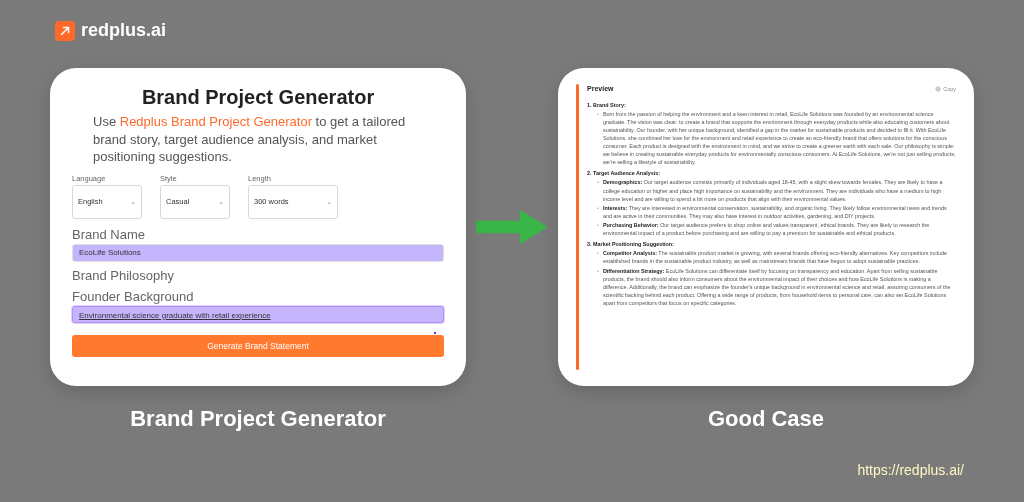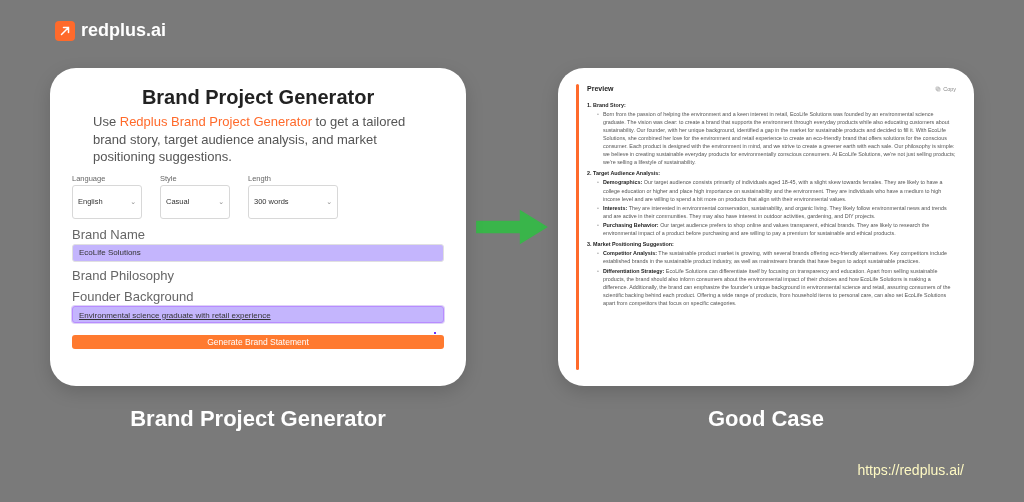--- a/index.html
+++ b/index.html
@@ -92,21 +92,21 @@
     padding: 4px 6px;
   }
   .fld { height: 18px; display:flex; align-items:center; }
   .fld-ta { height: 17px; text-decoration: underline; }
   .fld-ta.focused { border-color: #b88cff; box-shadow: 0 0 0 1px rgba(120,80,220,.25); }
   .dot { position:absolute; right:30px; bottom:52px; width:2px; height:2px; background:#6a33ff; }
 
   .gen-btn {
     margin-top: 12px;
     width: 100%;
-    height: 14px;
+    height: 22px;
     background: #ff7a2f;
     color: #fff;
     border: none;
     border-radius: 3px;
     font-size: 8.5px;
     font-weight: 500;
     display:flex; align-items:center; justify-content:center;
   }
 
   

